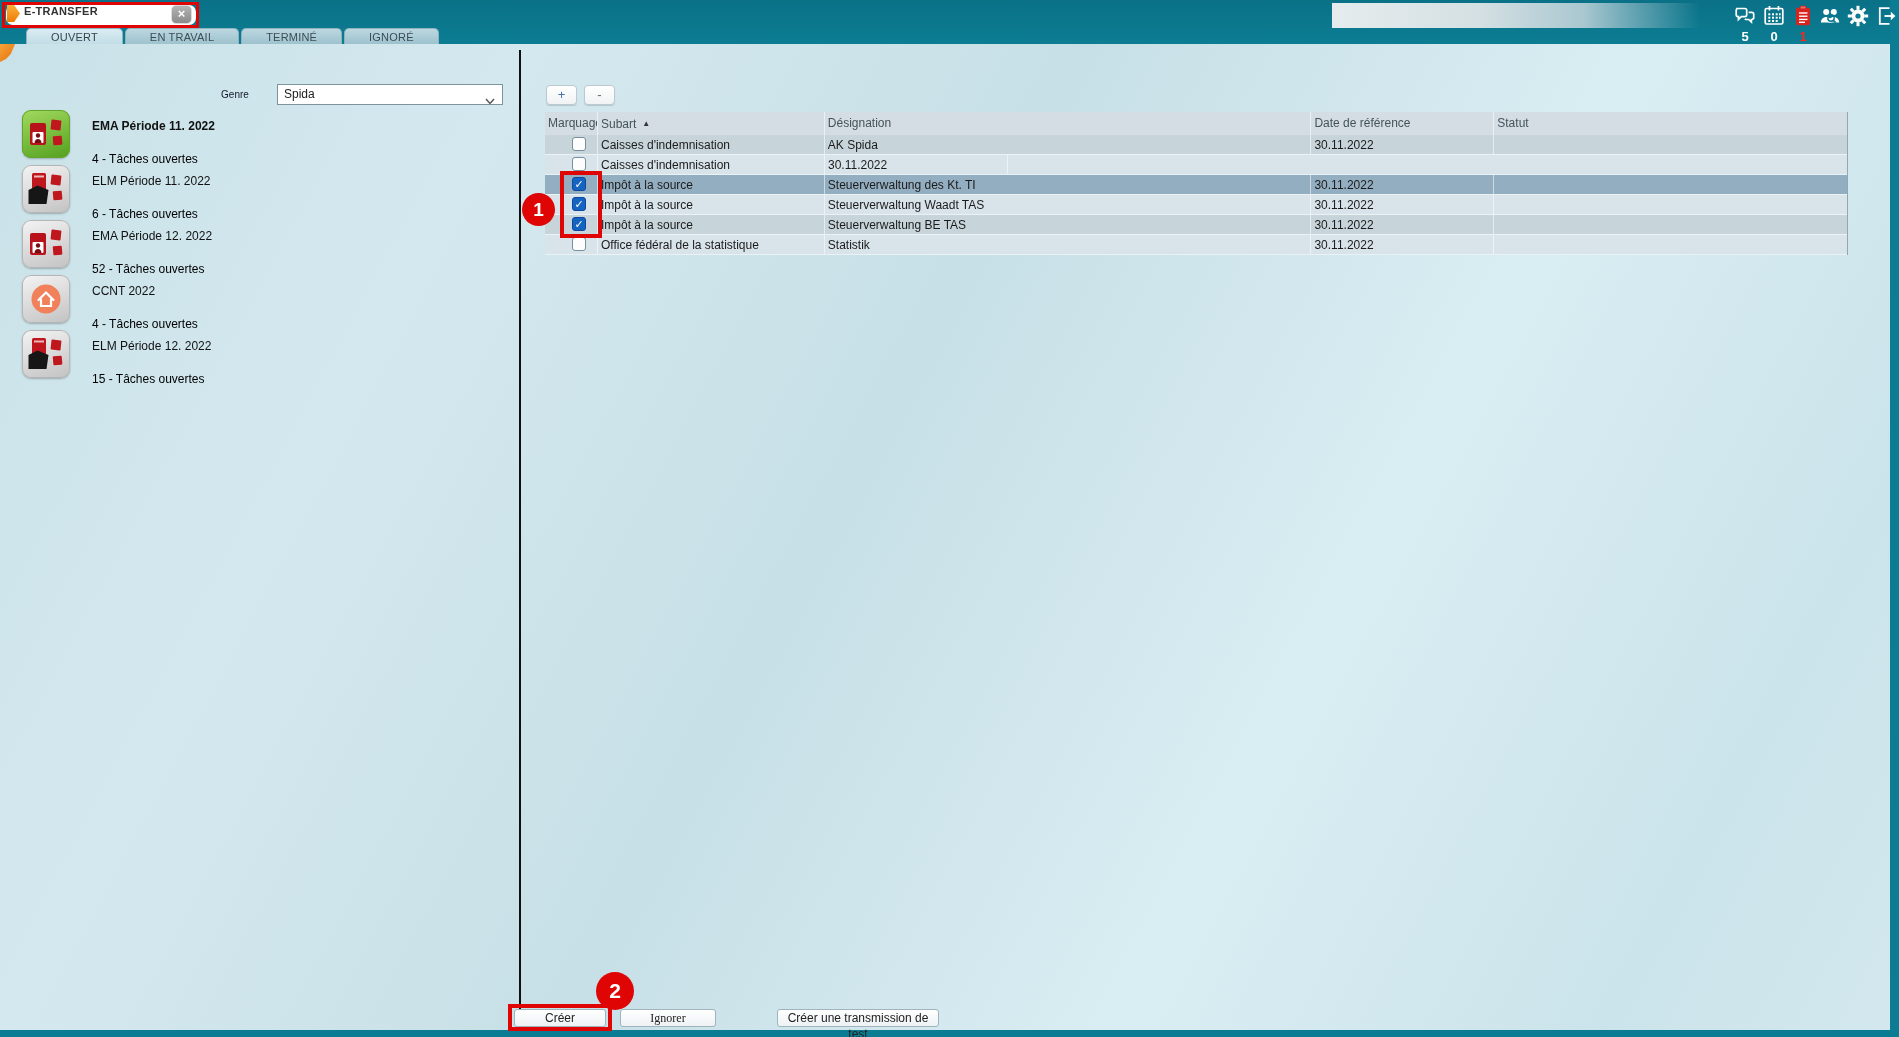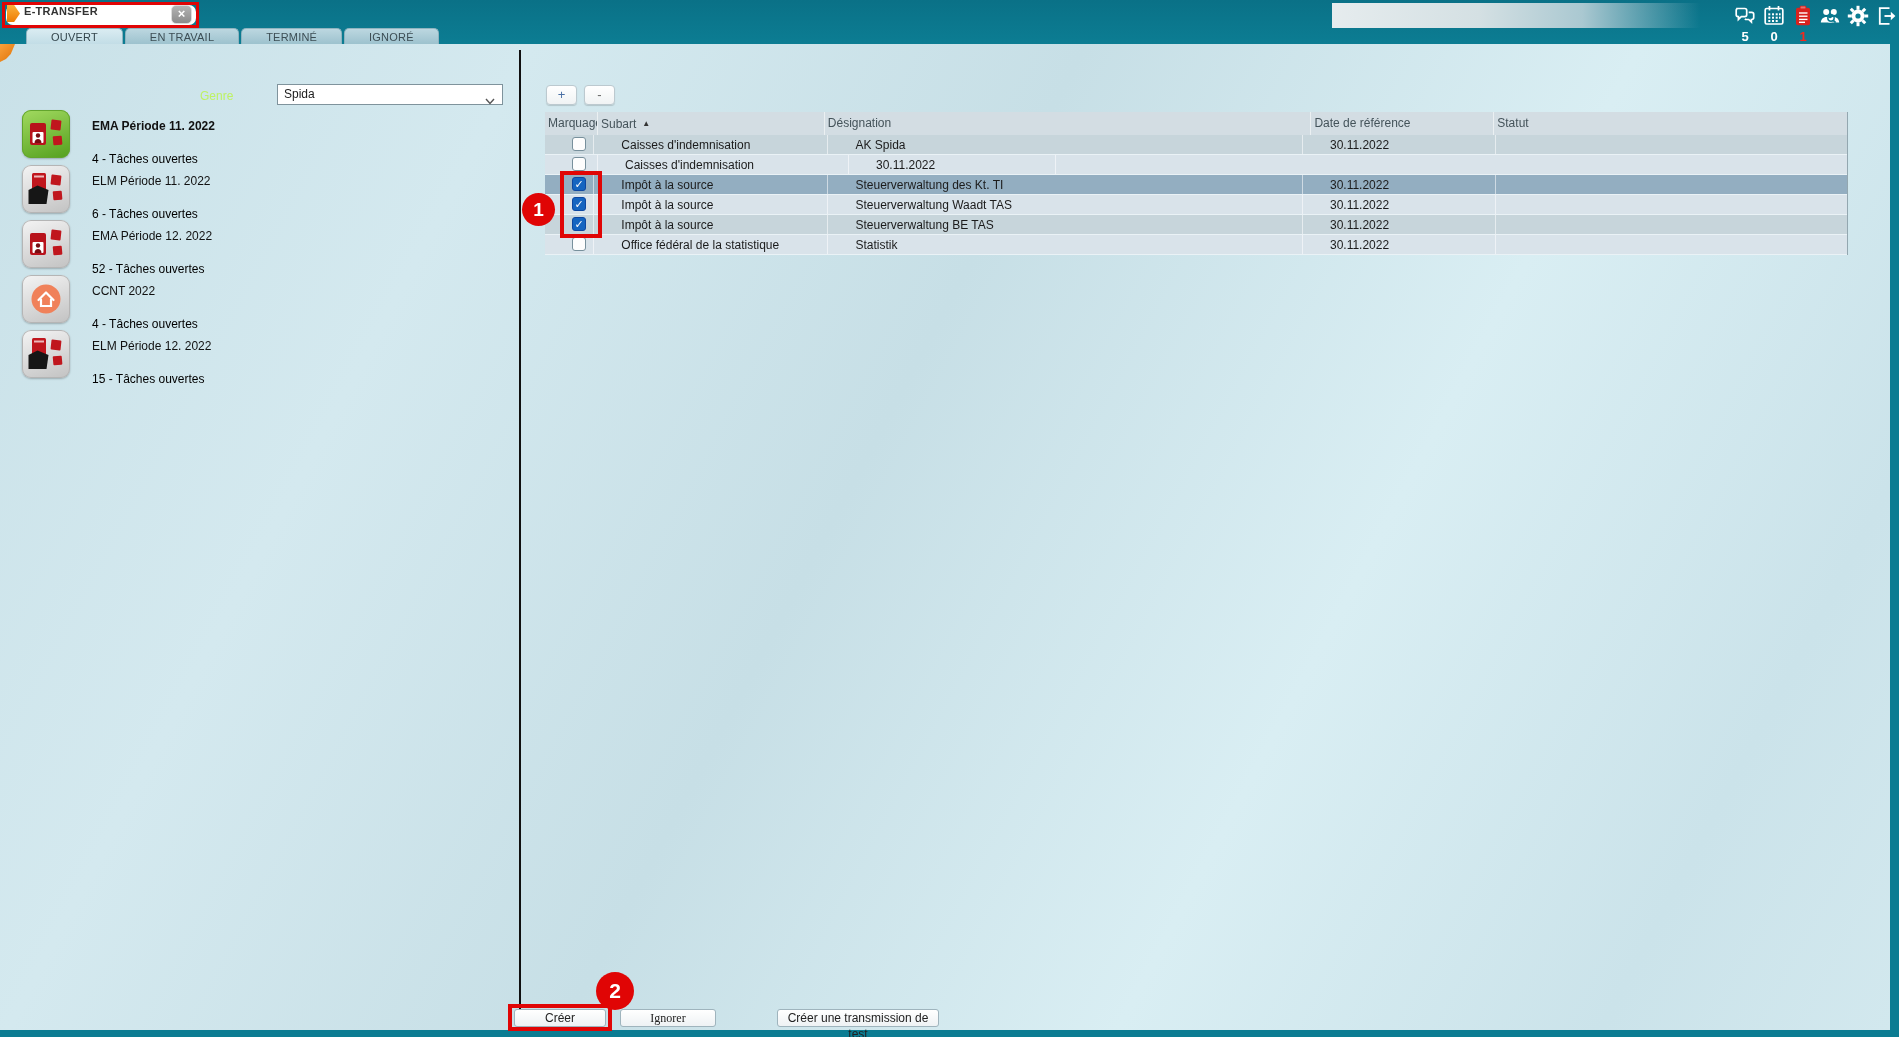--- a/index.html
+++ b/index.html
@@ -46,21 +46,21 @@
   
   .grad-bar{
     position:absolute;left:1332px;top:3px;width:368px;height:25px;
     background:linear-gradient(90deg,#e6ecee 0%,#d4e0e3 40%,#aac8d1 68%,rgba(12,125,147,0) 100%);
   }
   .icon-cluster{position:absolute;left:1730px;top:3px;width:160px;height:41px;}
   .hicon{position:absolute;top:1px;width:24px;height:24px;}
   .hbadge{position:absolute;top:26px;width:24px;text-align:center;font-size:13px;font-weight:bold;color:#fff;}
   .hbadge.alert{color:#f5281c;}
   
-  .genre-label{position:absolute;left:200px;top:89px;width:70px;text-align:left;font-size:12px;color:#bef264;}
+  .genre-label{position:absolute;left:200px;top:89px;width:70px;text-align:center;font-size:10px;color:#0f172a;}
   .genre-select{
     position:absolute;left:277px;top:84px;width:226px;height:21px;background:#fff;
     border:1px solid #7f939c;box-sizing:border-box;font-size:12px;color:#1c1c1c;
     line-height:19px;padding-left:6px;
   }
   .genre-chevron{position:absolute;right:7px;top:7px;width:10px;height:7px;}
   
   .divider{position:absolute;left:519px;top:50px;width:2px;height:980px;background:#101010;}
   
   .pm-btn{
@@ -77,21 +77,21 @@
     background:linear-gradient(160deg,#f4f4f4,#c2c2c2);
     box-shadow:inset 0 0 0 1px #b5b5b5,0 1px 2px rgba(0,0,0,.25);}
   .side-icon.green{background:linear-gradient(160deg,#a2da60,#54a01e);box-shadow:inset 0 0 0 1px #63a52d,0 1px 2px rgba(0,0,0,.25);}
   .side-title{position:absolute;left:70px;top:9px;font-size:12px;color:#111;}
   .side-title.bold{font-weight:bold;}
   .side-sub{position:absolute;left:70px;top:30px;font-size:12px;color:#000000;margin-top:12px;}
   
   .table{position:absolute;left:545px;top:112px;width:1303px;border-right:1px solid #93a7b0;box-sizing:border-box;}
   .thead{display:flex;height:23px;background:#d3dde3;}
   .thead .cell{font-size:12px;color:#44535a;line-height:23px;}
-  .trow{display:flex;height:20px;border-bottom:1px solid #eaf2f6;box-sizing:border-box;gap:24px;}
+  .trow{display:flex;height:20px;border-bottom:1px solid #eaf2f6;box-sizing:border-box;}
   .trow:nth-child(odd){background:#d9e3ea;}
   .trow:nth-child(even){background:#c7d5db;}
   .trow.selected{background:#93aec1;}
   .cell{box-sizing:border-box;border-right:1px solid rgba(255,255,255,.55);padding-left:3px;
     font-size:12px;color:#1b1b1b;line-height:20px;white-space:nowrap;overflow:hidden;}
   .c-mark{width:53px;}
   .c-sub{width:227px;}
   .c-des{width:487px;}
   .c-date{width:183px;}
   .c-stat{width:353px;border-right:none;}

